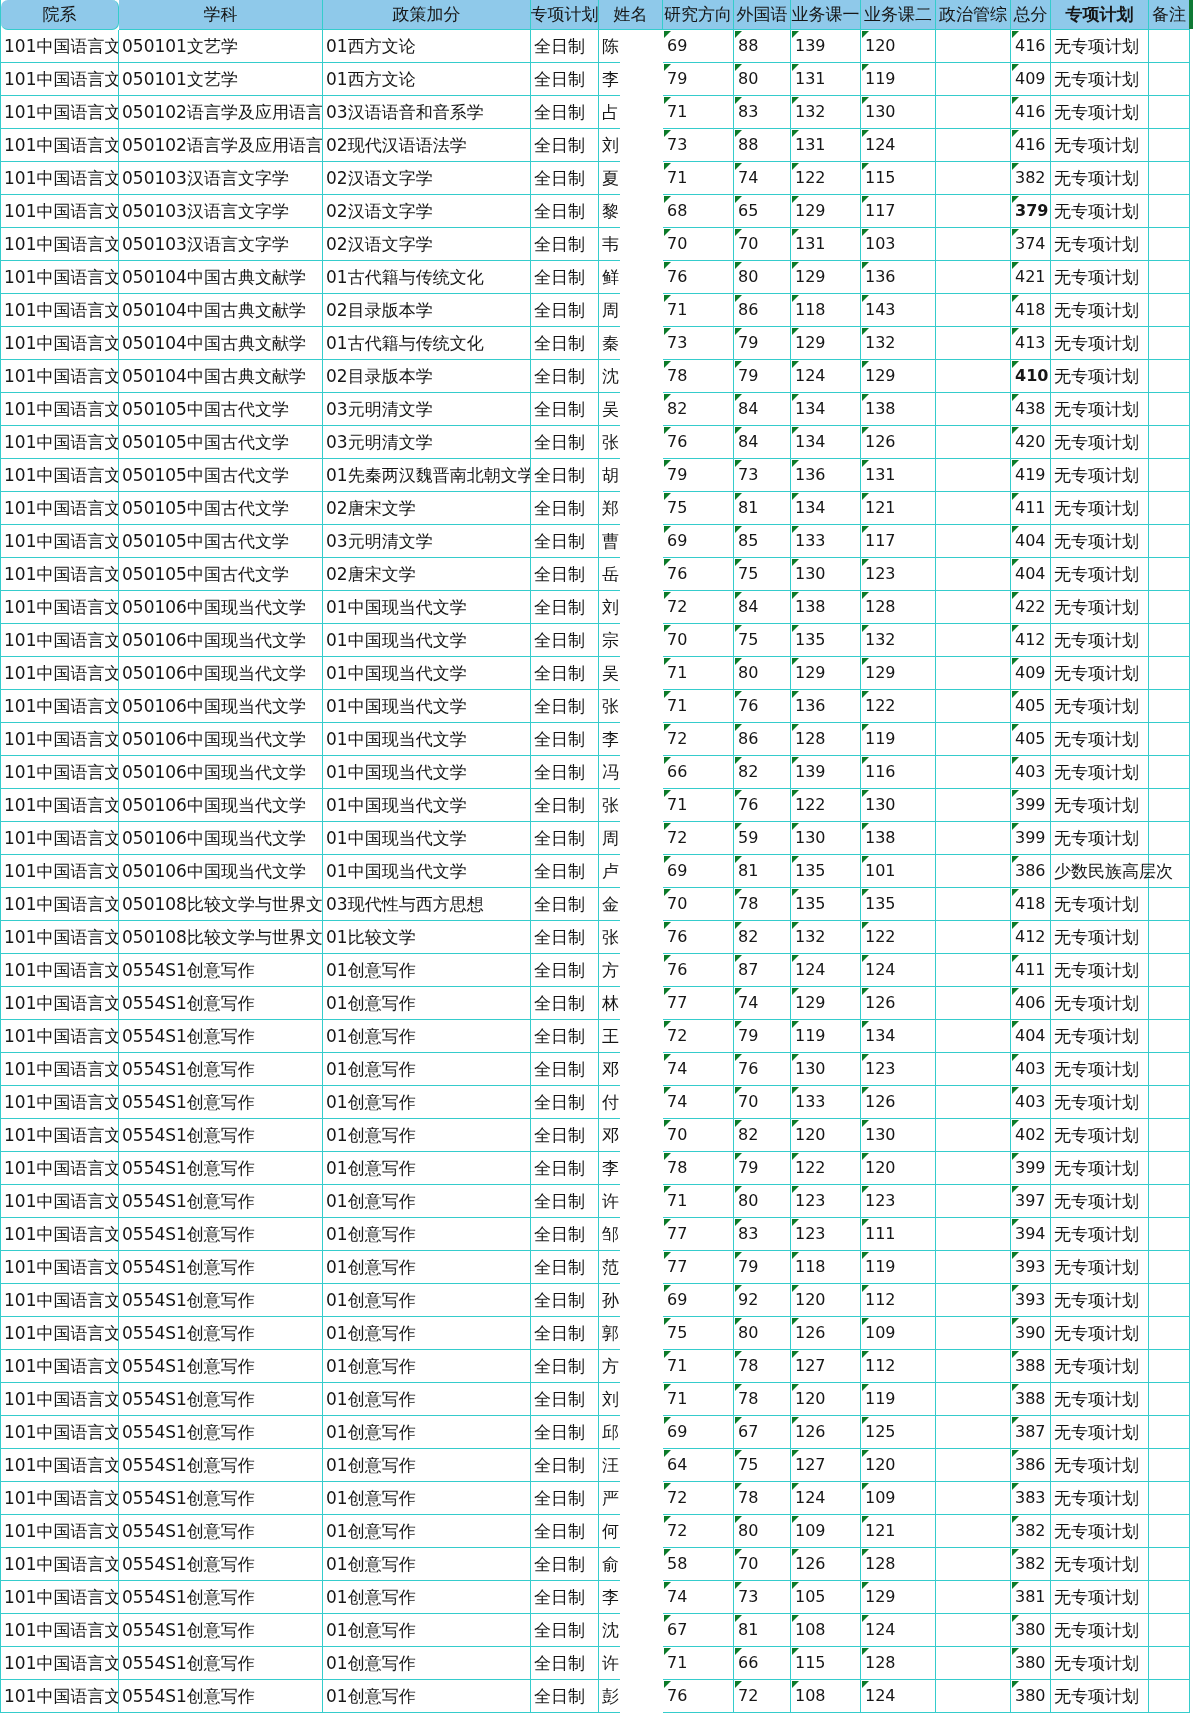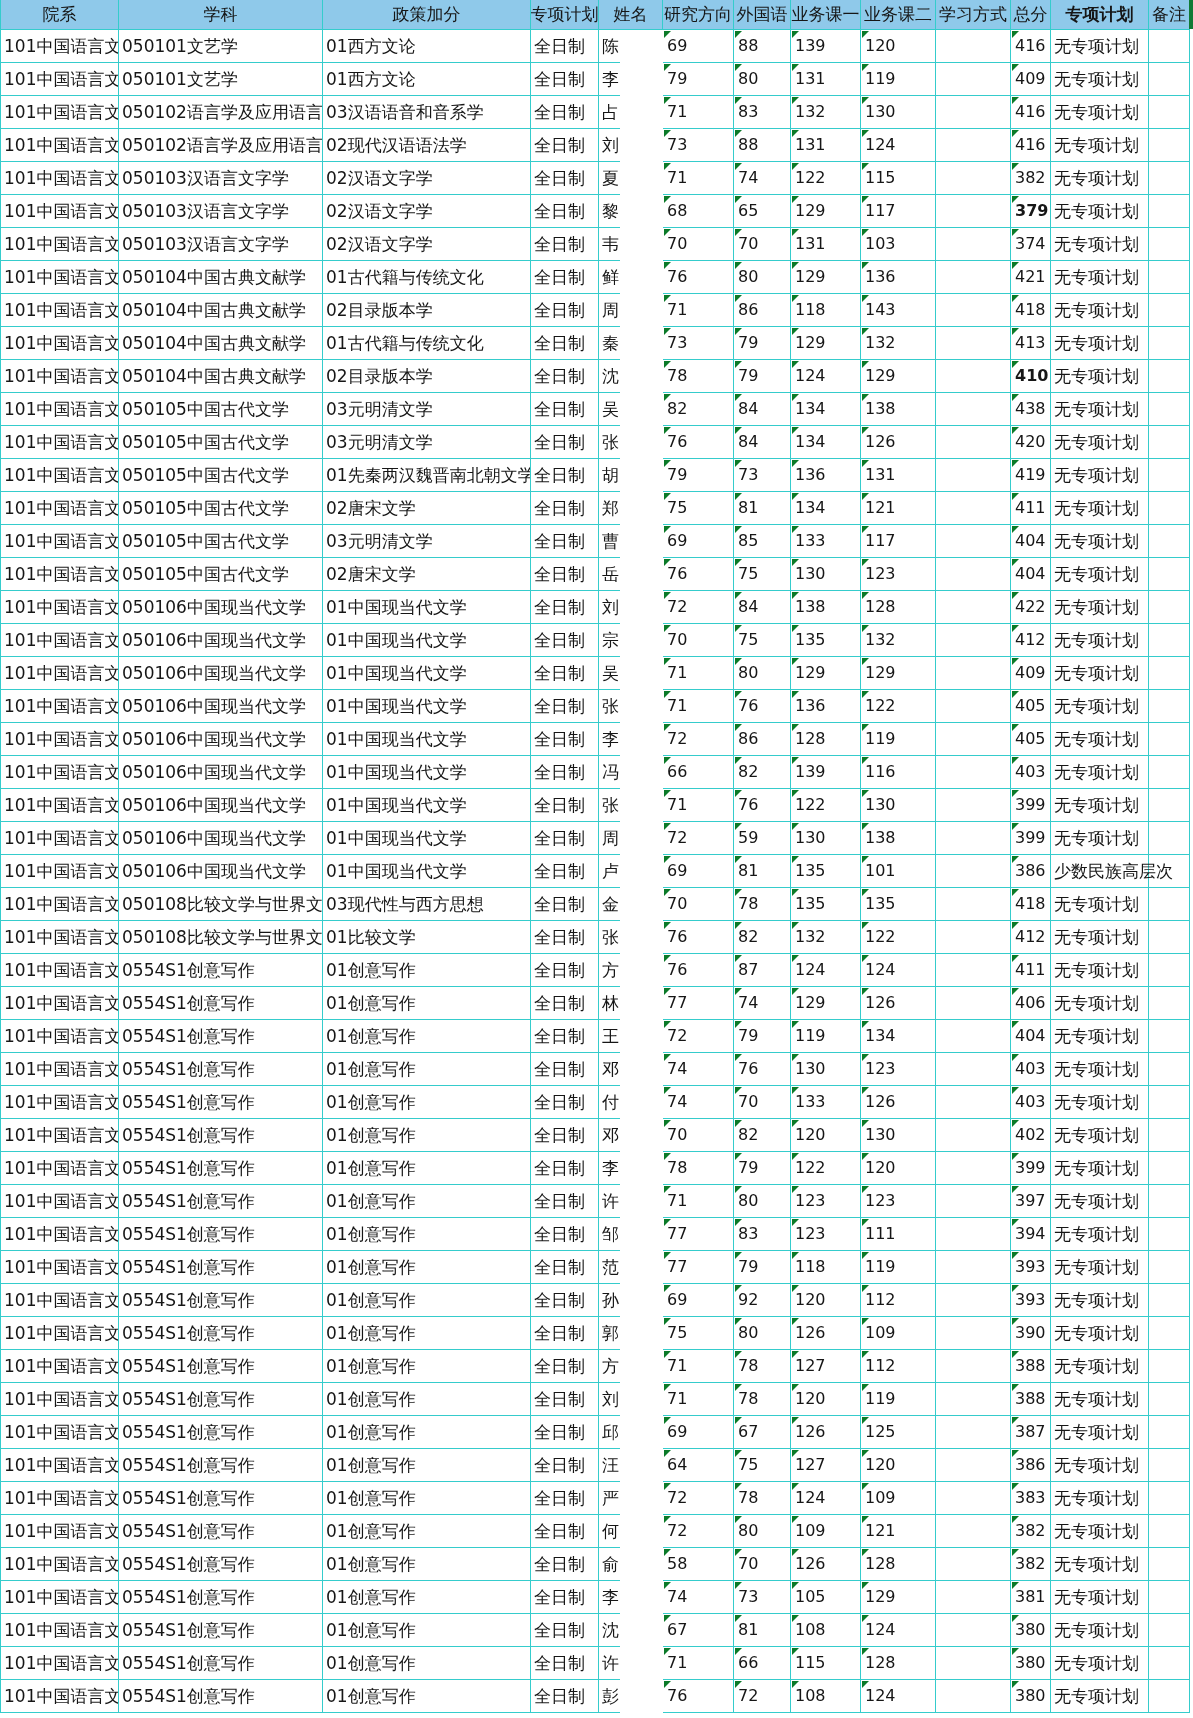--- a/index.html
+++ b/index.html
@@ -48,30 +48,30 @@
     position:absolute;left:1189px;top:0;width:4px;height:29px;
     background:var(--strip);z-index:3;
   }
 </style>
 </head>
 <body>
 
 <div class="sheet">
   <div class="table" id="grid-table">
       <div class="row head">
-        <div class="cell" style="width: 118px;">院系</div>
+        <div class="cell" style="width: 118px; border-radius: 7px;">院系</div>
         <div class="cell" style="width: 204px;">学科</div>
         <div class="cell" style="width: 208px;">政策加分</div>
         <div class="cell" style="width: 68px;">专项计划</div>
         <div class="cell" style="width: 64px;">姓名</div>
         <div class="cell" style="width: 71px;">研究方向</div>
         <div class="cell" style="width: 57px;">外国语</div>
         <div class="cell" style="width: 70px;">业务课一</div>
         <div class="cell" style="width: 75px;">业务课二</div>
-        <div class="cell" style="width: 75px;">学习方式</div>
+        <div class="cell" style="width: 75px;">政治管综</div>
         <div class="cell" style="width: 40px;">总分</div>
         <div class="cell" style="width: 98px; font-weight: bold;">专项计划</div>
         <div class="cell" style="width: 41px;">备注</div>
       </div>
       <div class="row data">
         <div class="cell" style="width: 118px;">101中国语言文学</div>
         <div class="cell" style="width: 204px;">050101文艺学</div>
         <div class="cell" style="width: 208px;">01西方文论</div>
         <div class="cell" style="width: 68px;">全日制</div>
         <div class="cell" style="width: 64px;">陈</div>

